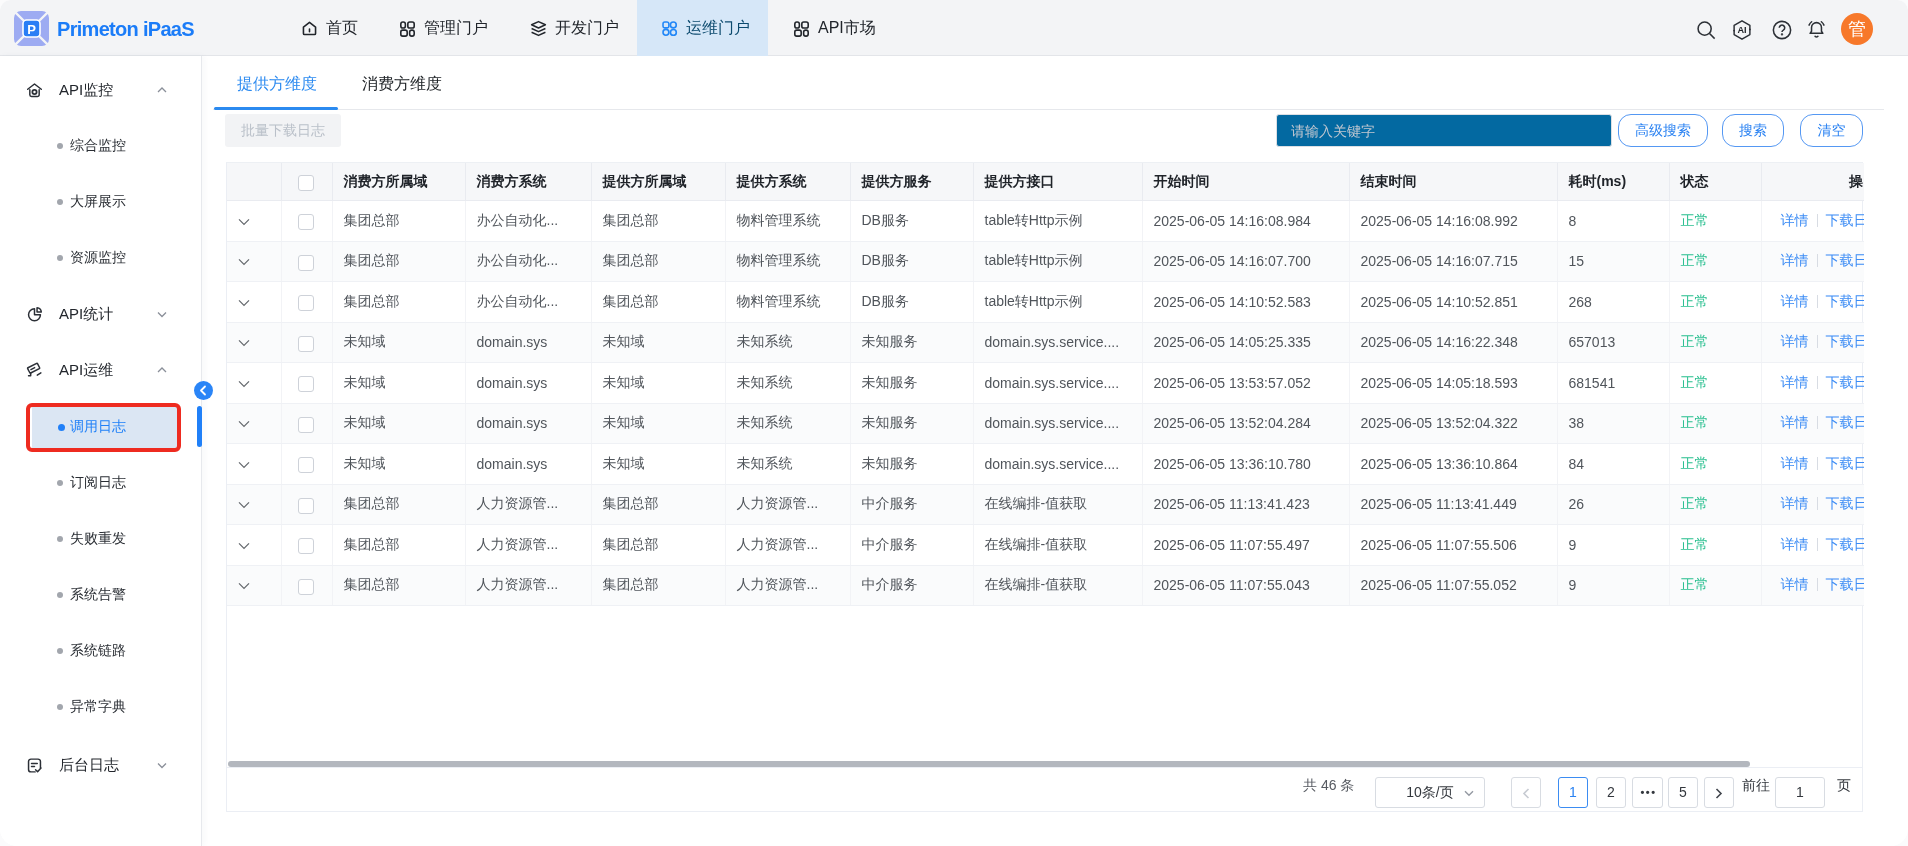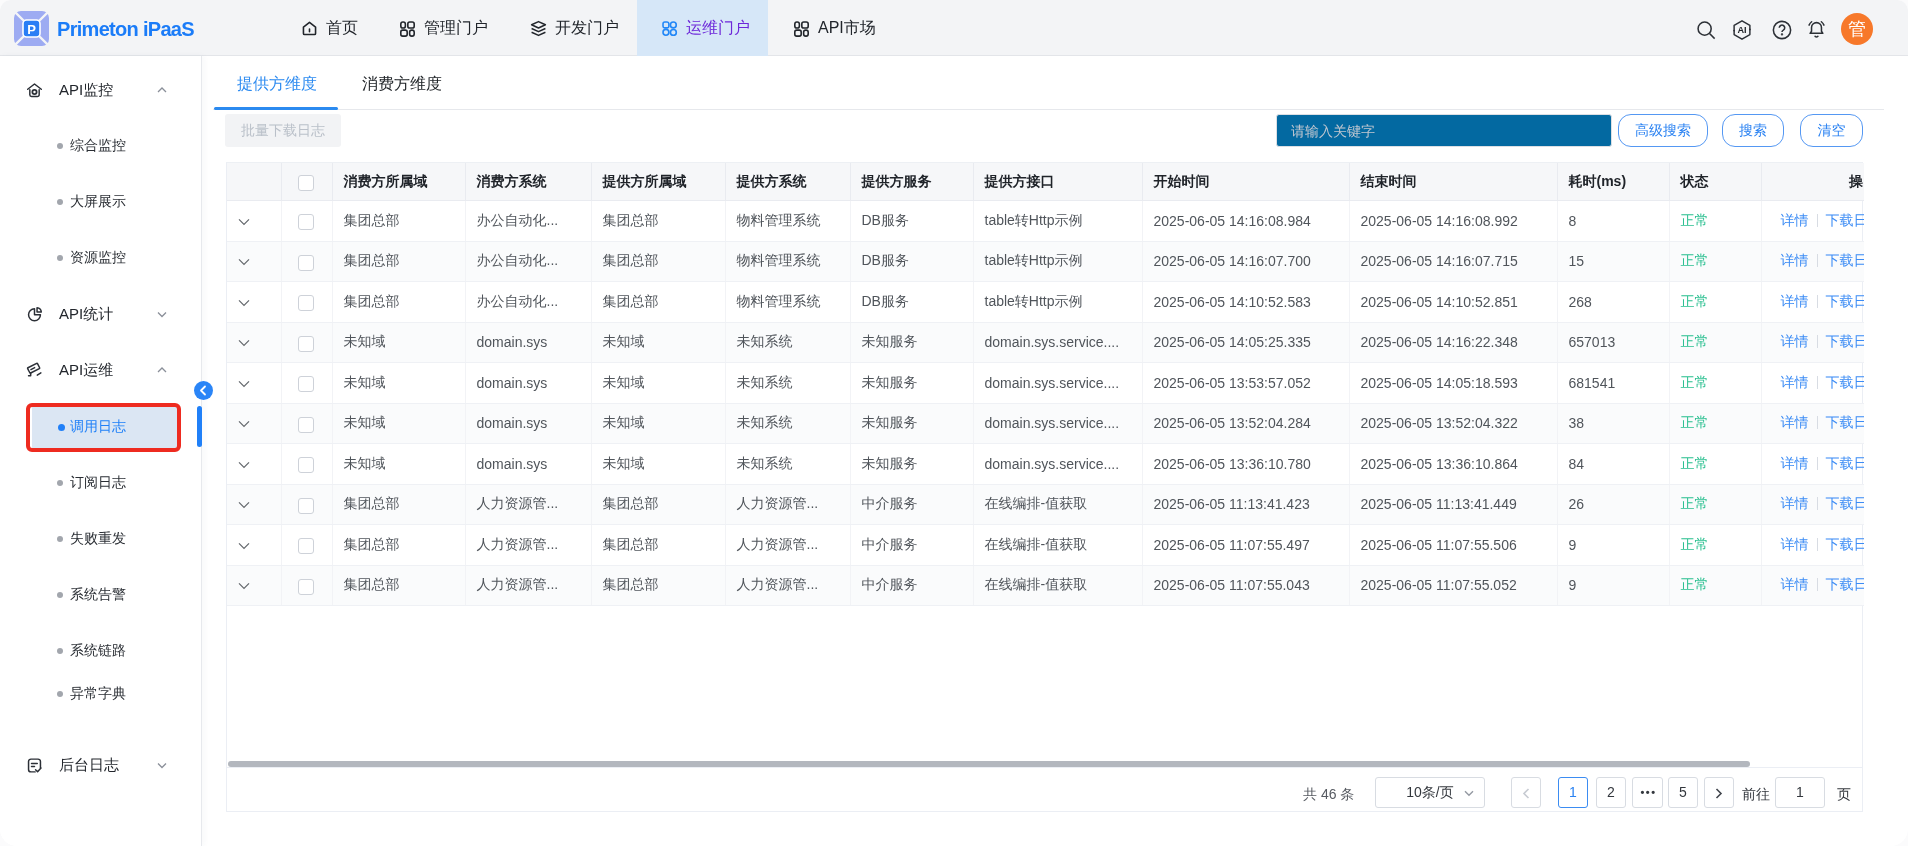--- a/index.html
+++ b/index.html
@@ -7,21 +7,21 @@
 body { font-family:"Liberation Sans",sans-serif; background:#fbfbfc; position:relative; color:#1f2329; }
 #app { position:absolute; left:0; top:0; width:1908px; height:846px; border-radius:11px 11px 17px 17px; overflow:hidden; background:#fff; }
 .abs { position:absolute; }
 
 
 #topbar { position:absolute; left:0; top:0; width:1908px; height:56px; background:#f3f4f6; border-bottom:1px solid #e3e5e9; }
 #logotext { position:absolute; left:57px; top:18px; font-size:20px; font-weight:bold; color:#1b7cf8; letter-spacing:-0.7px; }
 .nav { position:absolute; top:0; height:56px; display:flex; align-items:center; gap:8px; font-size:16px; color:#21252b; }
 .nav svg { display:block; }
 #nav-active { position:absolute; left:637px; top:0; width:131px; height:56px; background:#d6e7f8; }
-.nav.blue { color:#6d28d9; }
+.nav.blue { color:#0c4a6e; }
 
 
 #sidebar { position:absolute; left:0; top:56px; width:202px; height:790px; background:#fff; border-right:1px solid #e7e9ed; box-shadow:2px 0 6px rgba(60,70,90,0.04); }
 .m-item { position:absolute; left:0; width:202px; height:56px; display:flex; align-items:center; }
 .m-item .ic { position:absolute; left:26px; top:50%; margin-top:-8px; }
 .m-item .tx { position:absolute; left:59px; font-size:15px; color:#22262c; }
 .m-item .car { position:absolute; left:156px; top:50%; margin-top:-6px; }
 .s-item { position:absolute; left:0; width:202px; height:56px; }
 .s-item .dot { position:absolute; left:57px; top:50%; margin-top:-3px; width:6px; height:6px; border-radius:50%; background:#a2a6ad; }
 .s-item .tx { position:absolute; left:70px; top:50%; margin-top:-9px; font-size:14px; color:#2a2e34; }
@@ -52,21 +52,21 @@
 tr.alt td { background:#fafbfc; }
 .ckb { width:16px; height:16px; border:1px solid #ced2d9; border-radius:3px; background:#fff; margin-left:5px; margin-top:3px; }
 .green { color:#2cc091; }
 .lnk { color:#3c8cf5; }
 .opdiv { display:inline-block; width:1px; height:13px; background:#d8dce3; vertical-align:-2px; margin:0 8px; }
 
 
 #scrollthumb { position:absolute; left:228px; top:761px; width:1522px; height:6px; border-radius:3px; background:#b3b7be; }
 #pagerow { position:absolute; left:227px; top:767px; width:1635px; height:44px; border-top:1px solid #ebeef4; background:#fff; }
 .pg { position:absolute; top:9px; height:31px; border:1px solid #d8dce2; border-radius:3px; background:#fff; font-size:14px; color:#33373d; text-align:center; line-height:29px; }
-.pgtext { position:absolute; top:18px; font-size:14px; color:#565a61; }
+.pgtext { position:absolute; top:9px; font-size:14px; color:#565a61; }
 </style>
 </head>
 <body>
 <div id="app">
 
 <div id="topbar"></div>
 <svg class="abs" style="left:14px;top:10px" width="35" height="37" viewBox="0 0 35 37">
   <rect x="0" y="1" width="35" height="35" rx="7" fill="#9dabf2"></rect>
   <path d="M0 1 L11 12 M35 1 L24 12 M0 36 L11 25 M35 36 L24 25" stroke="#f3f4f6" stroke-width="2.4"></path>
   <rect x="9" y="10" width="17" height="17" rx="3.5" fill="#2a7ef5" stroke="#fff" stroke-width="1.6"></rect>
@@ -202,21 +202,21 @@
         <span class="tx">失败重发</span>
       </div>
       <div class="s-item" style="top: 511px;">
         <span class="dot"></span>
         <span class="tx">系统告警</span>
       </div>
       <div class="s-item" style="top: 567px;">
         <span class="dot"></span>
         <span class="tx">系统链路</span>
       </div>
-      <div class="s-item" style="top: 610px;">
+      <div class="s-item" style="top: 623px;">
         <span class="dot"></span>
         <span class="tx">异常字典</span>
       </div>
       <div class="m-item" style="top: 681px;">
         <span class="ic"><svg width="17" height="17" viewBox="0 0 16 16" fill="none" stroke="#2b2f36" stroke-width="1.4">
             <path d="M13.6 10.4 V4.3 a2.3 2.3 0 0 0 -2.3 -2.3 H4.7 a2.3 2.3 0 0 0 -2.3 2.3 v7.4 a2.3 2.3 0 0 0 2.3 2.3 h3.9" stroke-linecap="round"></path>
             <path d="M5.2 6.1 H10.6 M5.2 9 H8" stroke-linecap="round"></path>
             <path d="M9 12 l1.9 1.9 3.2 -3.6" stroke-linecap="round" stroke-linejoin="round"></path>
           </svg></span>
         <span class="tx">后台日志</span>

